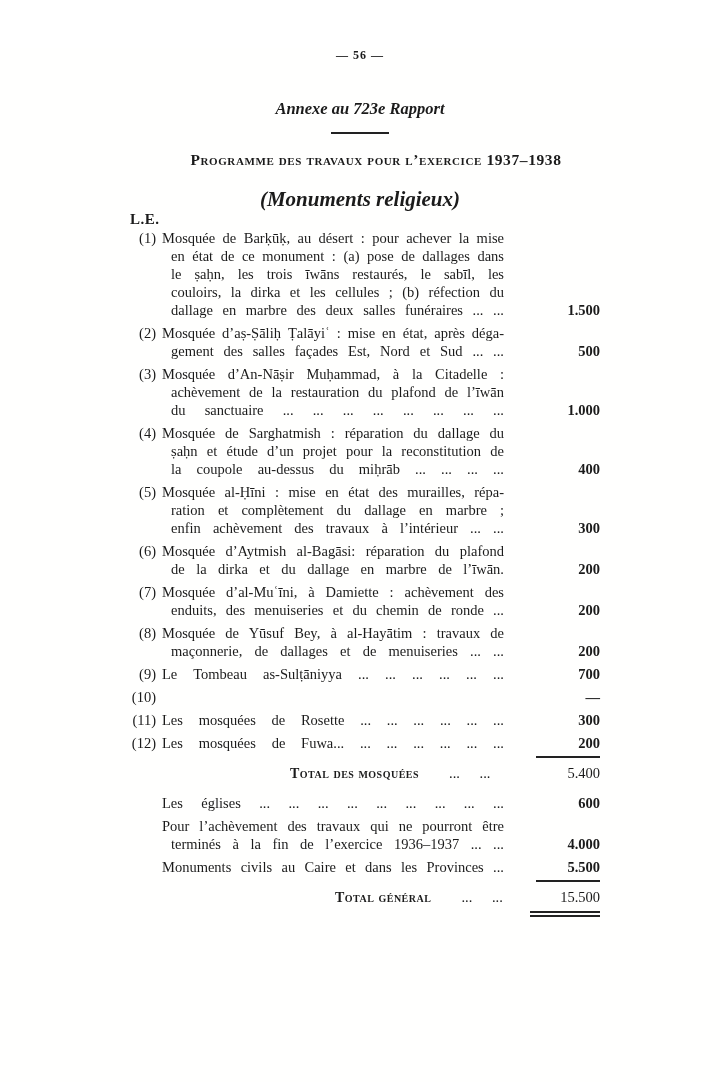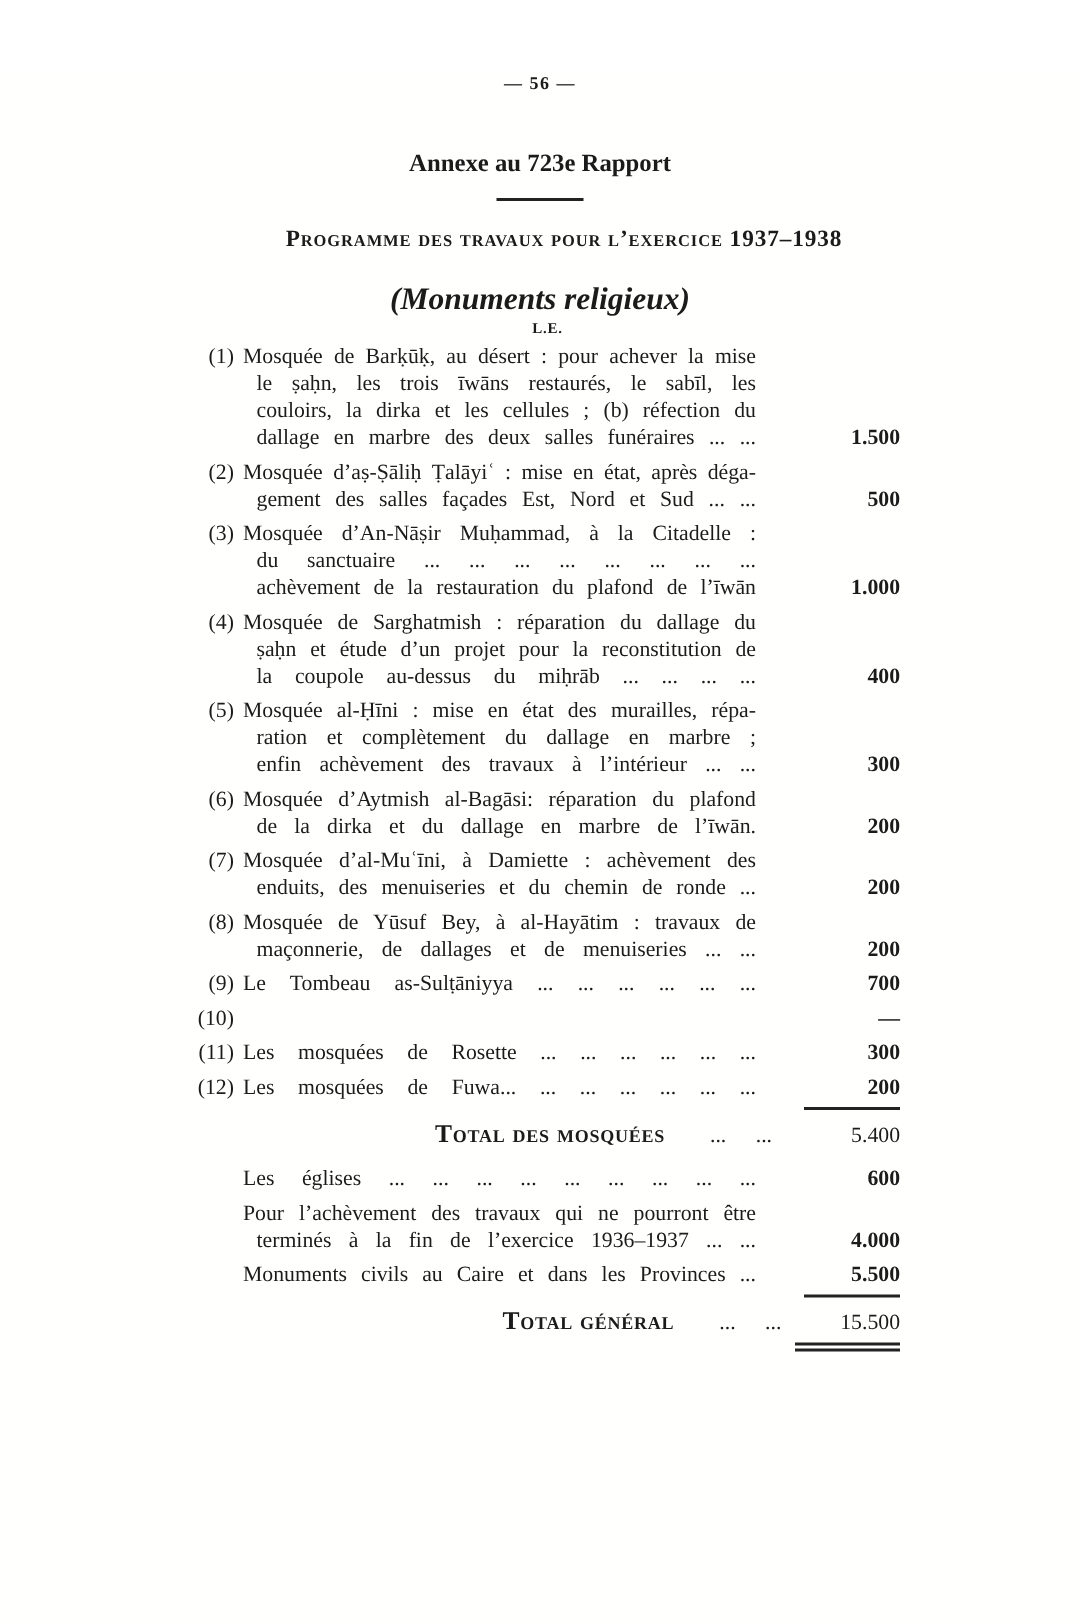--- a/index.html
+++ b/index.html
@@ -8,37 +8,37 @@
     font-family:"Liberation Serif","DejaVu Serif",serif;
     color:#1b1b1b;
     -webkit-font-smoothing:antialiased;
   }
   .page{position:relative;width:720px;height:1082px;background:#fffffe;}
 
   .page-number{
     margin-top:48px;text-align:center;font-size:12px;font-weight:700;letter-spacing:1px;
   }
   .annexe{
-    margin-top:36px;text-align:center;font-size:16.5px;font-weight:700;line-height:20px;
+    margin-top:36px;text-align:center;font-size:16.5px;font-weight:700;font-style:italic;line-height:20px;
   }
   .title-rule{
     width:58px;height:2px;background:#222;margin:13px auto 0 auto;
   }
   .programme{
     margin-top:16px;text-align:center;font-size:15.5px;font-weight:700;
     font-variant:small-caps;letter-spacing:0.6px;line-height:19px;padding-left:32px;
   }
   .section{
     margin-top:20px;text-align:center;font-size:21px;font-weight:700;font-style:italic;line-height:20px;
   }
 
   .content{margin-left:130px;width:470px;}
 
   .currency{
-    margin-top:4px;text-align:center;font-size:10px;font-weight:700;letter-spacing:0.5px;line-height:13px;
+    margin-top:4px;text-align:left;font-size:15px;font-weight:700;letter-spacing:0.5px;line-height:13px;
   }
 
   .list{margin-top:3px;}
   .row{display:flex;align-items:flex-end;}
   .row + .row{margin-top:5px;}
   .num{
     align-self:flex-start;width:26px;margin-right:6px;flex:none;
     text-align:right;font-size:14.5px;line-height:18px;white-space:nowrap;
   }
   .txt{width:342px;flex:none;}
@@ -50,21 +50,21 @@
   .ln + .ln{padding-left:9px;}
   .amt{
     flex:1;text-align:right;font-size:14.5px;line-height:18px;white-space:nowrap;font-weight:700;
   }
 
   .sumrule{width:64px;height:2px;background:#222;margin:4px 0 0 auto;}
   .dblrule{width:70px;height:6px;border-top:2px solid #222;border-bottom:2px solid #222;box-sizing:border-box;margin:4px 0 0 auto;}
 
   .total-row{display:flex;align-items:baseline;margin-top:6px;}
   .total-label{
-    font-variant:small-caps;font-weight:700;font-size:17px;letter-spacing:0.5px;line-height:19px;white-space:nowrap;
+    font-variant:small-caps;font-weight:700;font-size:14px;letter-spacing:0.5px;line-height:19px;white-space:nowrap;
   }
   .total-row.mosques .total-label{margin-left:160px;}
   .total-row.grand .total-label{margin-left:205px;}
   .total-dots{margin-left:30px;word-spacing:16px;font-size:14.5px;white-space:nowrap;}
   .total-amt{margin-left:auto;font-size:14.5px;font-weight:400;white-space:nowrap;}
 
   .extras{margin-top:11px;}
 </style>
 </head>
 <body>
@@ -83,42 +83,43 @@
   <div class="content">
 
     <div class="currency">L.E.</div>
 
     <div class="list">
 
       <div class="row">
         <div class="num">(1)</div>
         <div class="txt">
           <div class="ln">Mosquée de Barḳūḳ, au désert : pour achever la mise</div>
+          <div class="ln">en état de ce monument : (a) pose de dallages dans</div>
           <div class="ln">le ṣaḥn, les trois īwāns restaurés, le sabīl, les</div>
           <div class="ln">couloirs, la dirka et les cellules ; (b) réfection du</div>
           <div class="ln">dallage en marbre des deux salles funéraires ... ...</div>
         </div>
         <div class="amt">1.500</div>
       </div>
 
       <div class="row">
         <div class="num">(2)</div>
         <div class="txt">
           <div class="ln">Mosquée d’aṣ-Ṣāliḥ Ṭalāyiʿ : mise en état, après déga-</div>
           <div class="ln">gement des salles façades Est, Nord et Sud ... ...</div>
         </div>
         <div class="amt">500</div>
       </div>
 
       <div class="row">
         <div class="num">(3)</div>
         <div class="txt">
           <div class="ln">Mosquée d’An-Nāṣir Muḥammad, à la Citadelle :</div>
+          <div class="ln">achèvement de la restauration du plafond de l’īwān</div>
           <div class="ln">du sanctuaire ... ... ... ... ... ... ... ...</div>
-          <div class="ln">achèvement de la restauration du plafond de l’īwān</div>
         </div>
         <div class="amt">1.000</div>
       </div>
 
       <div class="row">
         <div class="num">(4)</div>
         <div class="txt">
           <div class="ln">Mosquée de Sarghatmish : réparation du dallage du</div>
           <div class="ln">ṣaḥn et étude d’un projet pour la reconstitution de</div>
           <div class="ln">la coupole au-dessus du miḥrāb ... ... ... ...</div>

